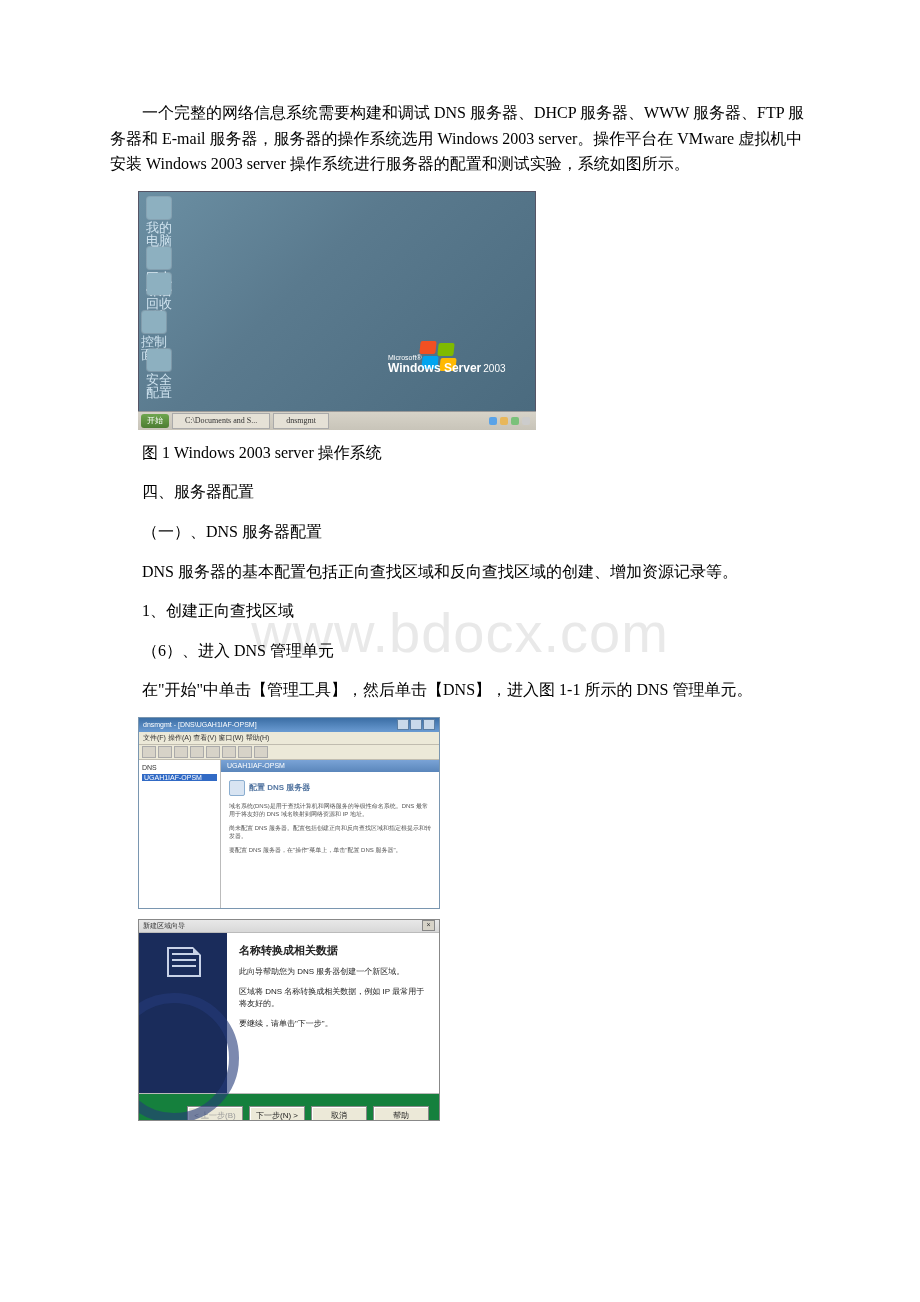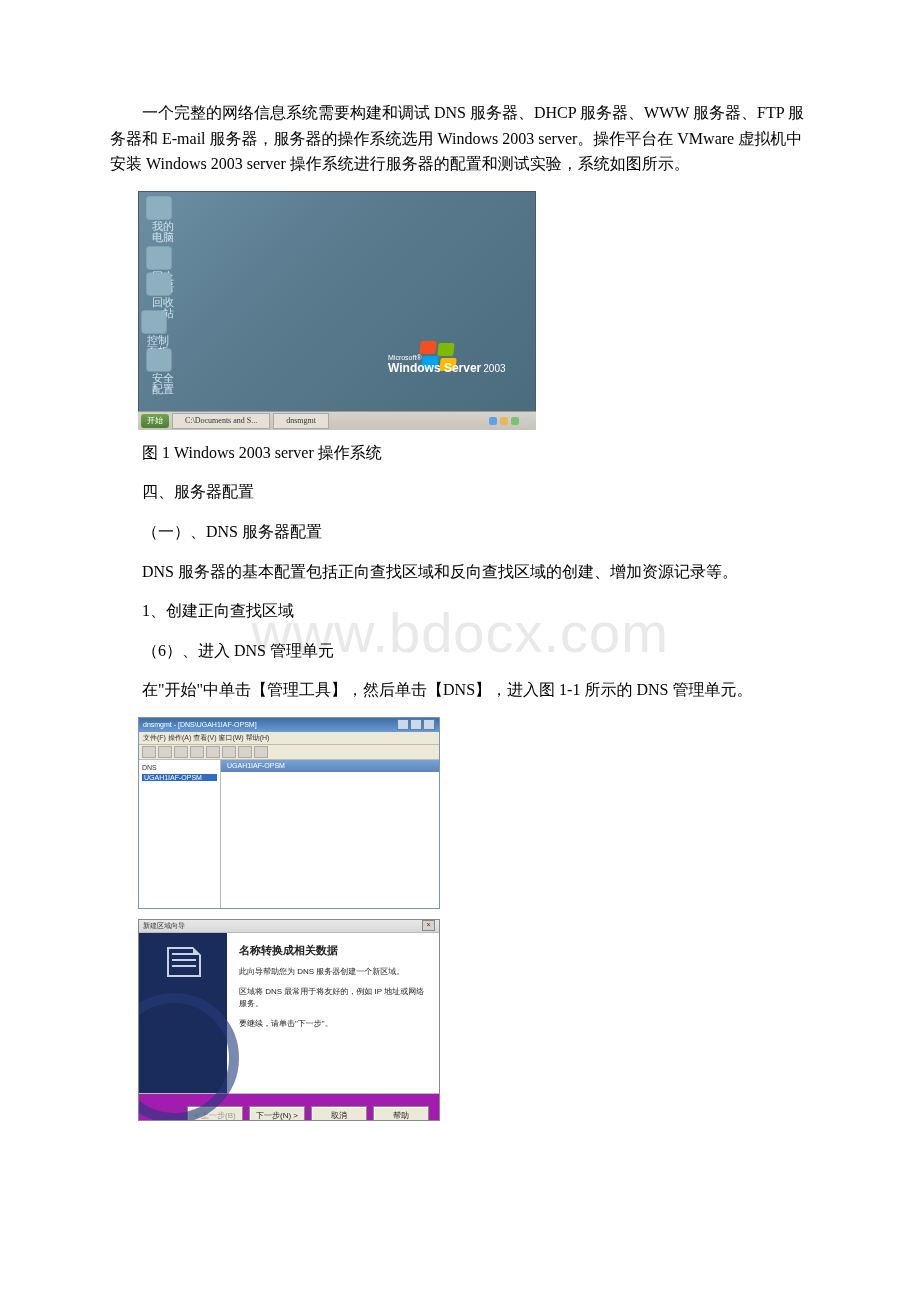--- a/index.html
+++ b/index.html
@@ -48,22 +48,22 @@
     height: 239px;
     margin: 0 0 10px 28px;
     background: linear-gradient(135deg, #6b8fa3 0%, #5a7a8e 40%, #4a6a7e 100%);
     position: relative;
     overflow: hidden;
     box-shadow: inset 0 0 0 1px #556;
   }
   .desk-icon {
     position: absolute;
     width: 30px;
-    text-align: right;
-    font-size: 11px;
+    text-align: center;
+    font-size: 13px;
     color: #cfe3ef;
     line-height: 1;
   }
   .desk-icon .ic {
     width: 24px; height: 22px;
     margin: 0 auto 2px;
     background: #8db0c0;
     border-radius: 3px;
     box-shadow: 0 0 0 1px rgba(255,255,255,.2);
   }
@@ -211,21 +211,21 @@
   }
   .wiz-side .doc:after{
     content:""; position:absolute; right:-2px; top:-2px;
     width:0;height:0;border-top:8px solid #1a2c5b;border-left:8px solid #c9d3e8;
   }
   .wiz-side .doc .ln{height:2px;background:#c9d3e8;margin:4px 3px 0;}
   .wiz-main{flex:1;padding:10px 12px;}
   .wiz-main h3{margin:0 0 8px;font-size:11px;font-weight:bold;color:#222;}
   .wiz-main p{margin:0 0 8px;font-size:8px;line-height:1.5;color:#222;}
   .wiz-btns{
-    height:28px;border-top:1px solid #bbb;background:#a21caf;
+    height:28px;border-top:1px solid #bbb;background:#15803d;
     display:flex;align-items:center;justify-content:flex-end;gap:6px;padding:8px 10px;
   }
   .wiz-btns .btn{
     min-width:54px;height:18px;background:#ece9d8;border:1px solid #888;
     font-size:8px;color:#222;display:flex;align-items:center;justify-content:center;
     box-shadow:inset 1px 1px 0 #fff;
   }
   .wiz-btns .btn.dis{color:#999;}
 </style>
 </head>
@@ -294,20 +294,29 @@
           <div class="t"></div>
           <div class="t"></div>
       </div>
       <div class="mmc-body">
         <div class="mmc-tree">
           <div class="node">DNS</div>
           <div class="node sel">UGAH1IAF-OPSM</div>
         </div>
         <div class="mmc-main">
           <div class="hdr">UGAH1IAF-OPSM</div>
+          <div class="inner">
+            <div class="lead">
+              <div class="ico"></div>
+              <div class="ttl">配置 DNS 服务器</div>
+            </div>
+            <div class="txt">域名系统(DNS)是用于查找计算机和网络服务的等级性命名系统。DNS 最常用于将友好的 DNS 域名映射到网络资源和 IP 地址。</div>
+            <div class="txt">尚未配置 DNS 服务器。配置包括创建正向和反向查找区域和指定根提示和转发器。</div>
+            <div class="txt">要配置 DNS 服务器，在"操作"菜单上，单击"配置 DNS 服务器"。</div>
+          </div>
         </div>
       </div>
     </div>
 
     <div class="shot-wiz">
       <div class="wiz-title">
         <span>新建区域向导</span>
         <div class="x">×</div>
       </div>
       <div class="wiz-body">
@@ -315,21 +324,21 @@
           <div class="doc">
             <div class="ln"></div>
               <div class="ln"></div>
               <div class="ln"></div>
           </div>
           <div class="circ"></div>
         </div>
         <div class="wiz-main">
           <h3>名称转换成相关数据</h3>
           <p>此向导帮助您为 DNS 服务器创建一个新区域。</p>
-          <p>区域将 DNS 最常用于将友好的，例如 IP 地址或网络服务。</p>
+          <p>区域将 DNS 名称转换成相关数据，例如 IP 最常用于将友好的。</p>
           <p>要继续，请单击"下一步"。</p>
         </div>
       </div>
       <div class="wiz-btns">
         <div class="btn dis">&lt; 上一步(B)</div>
         <div class="btn">下一步(N) &gt;</div>
         <div class="btn">取消</div>
         <div class="btn">帮助</div>
       </div>
     </div>

